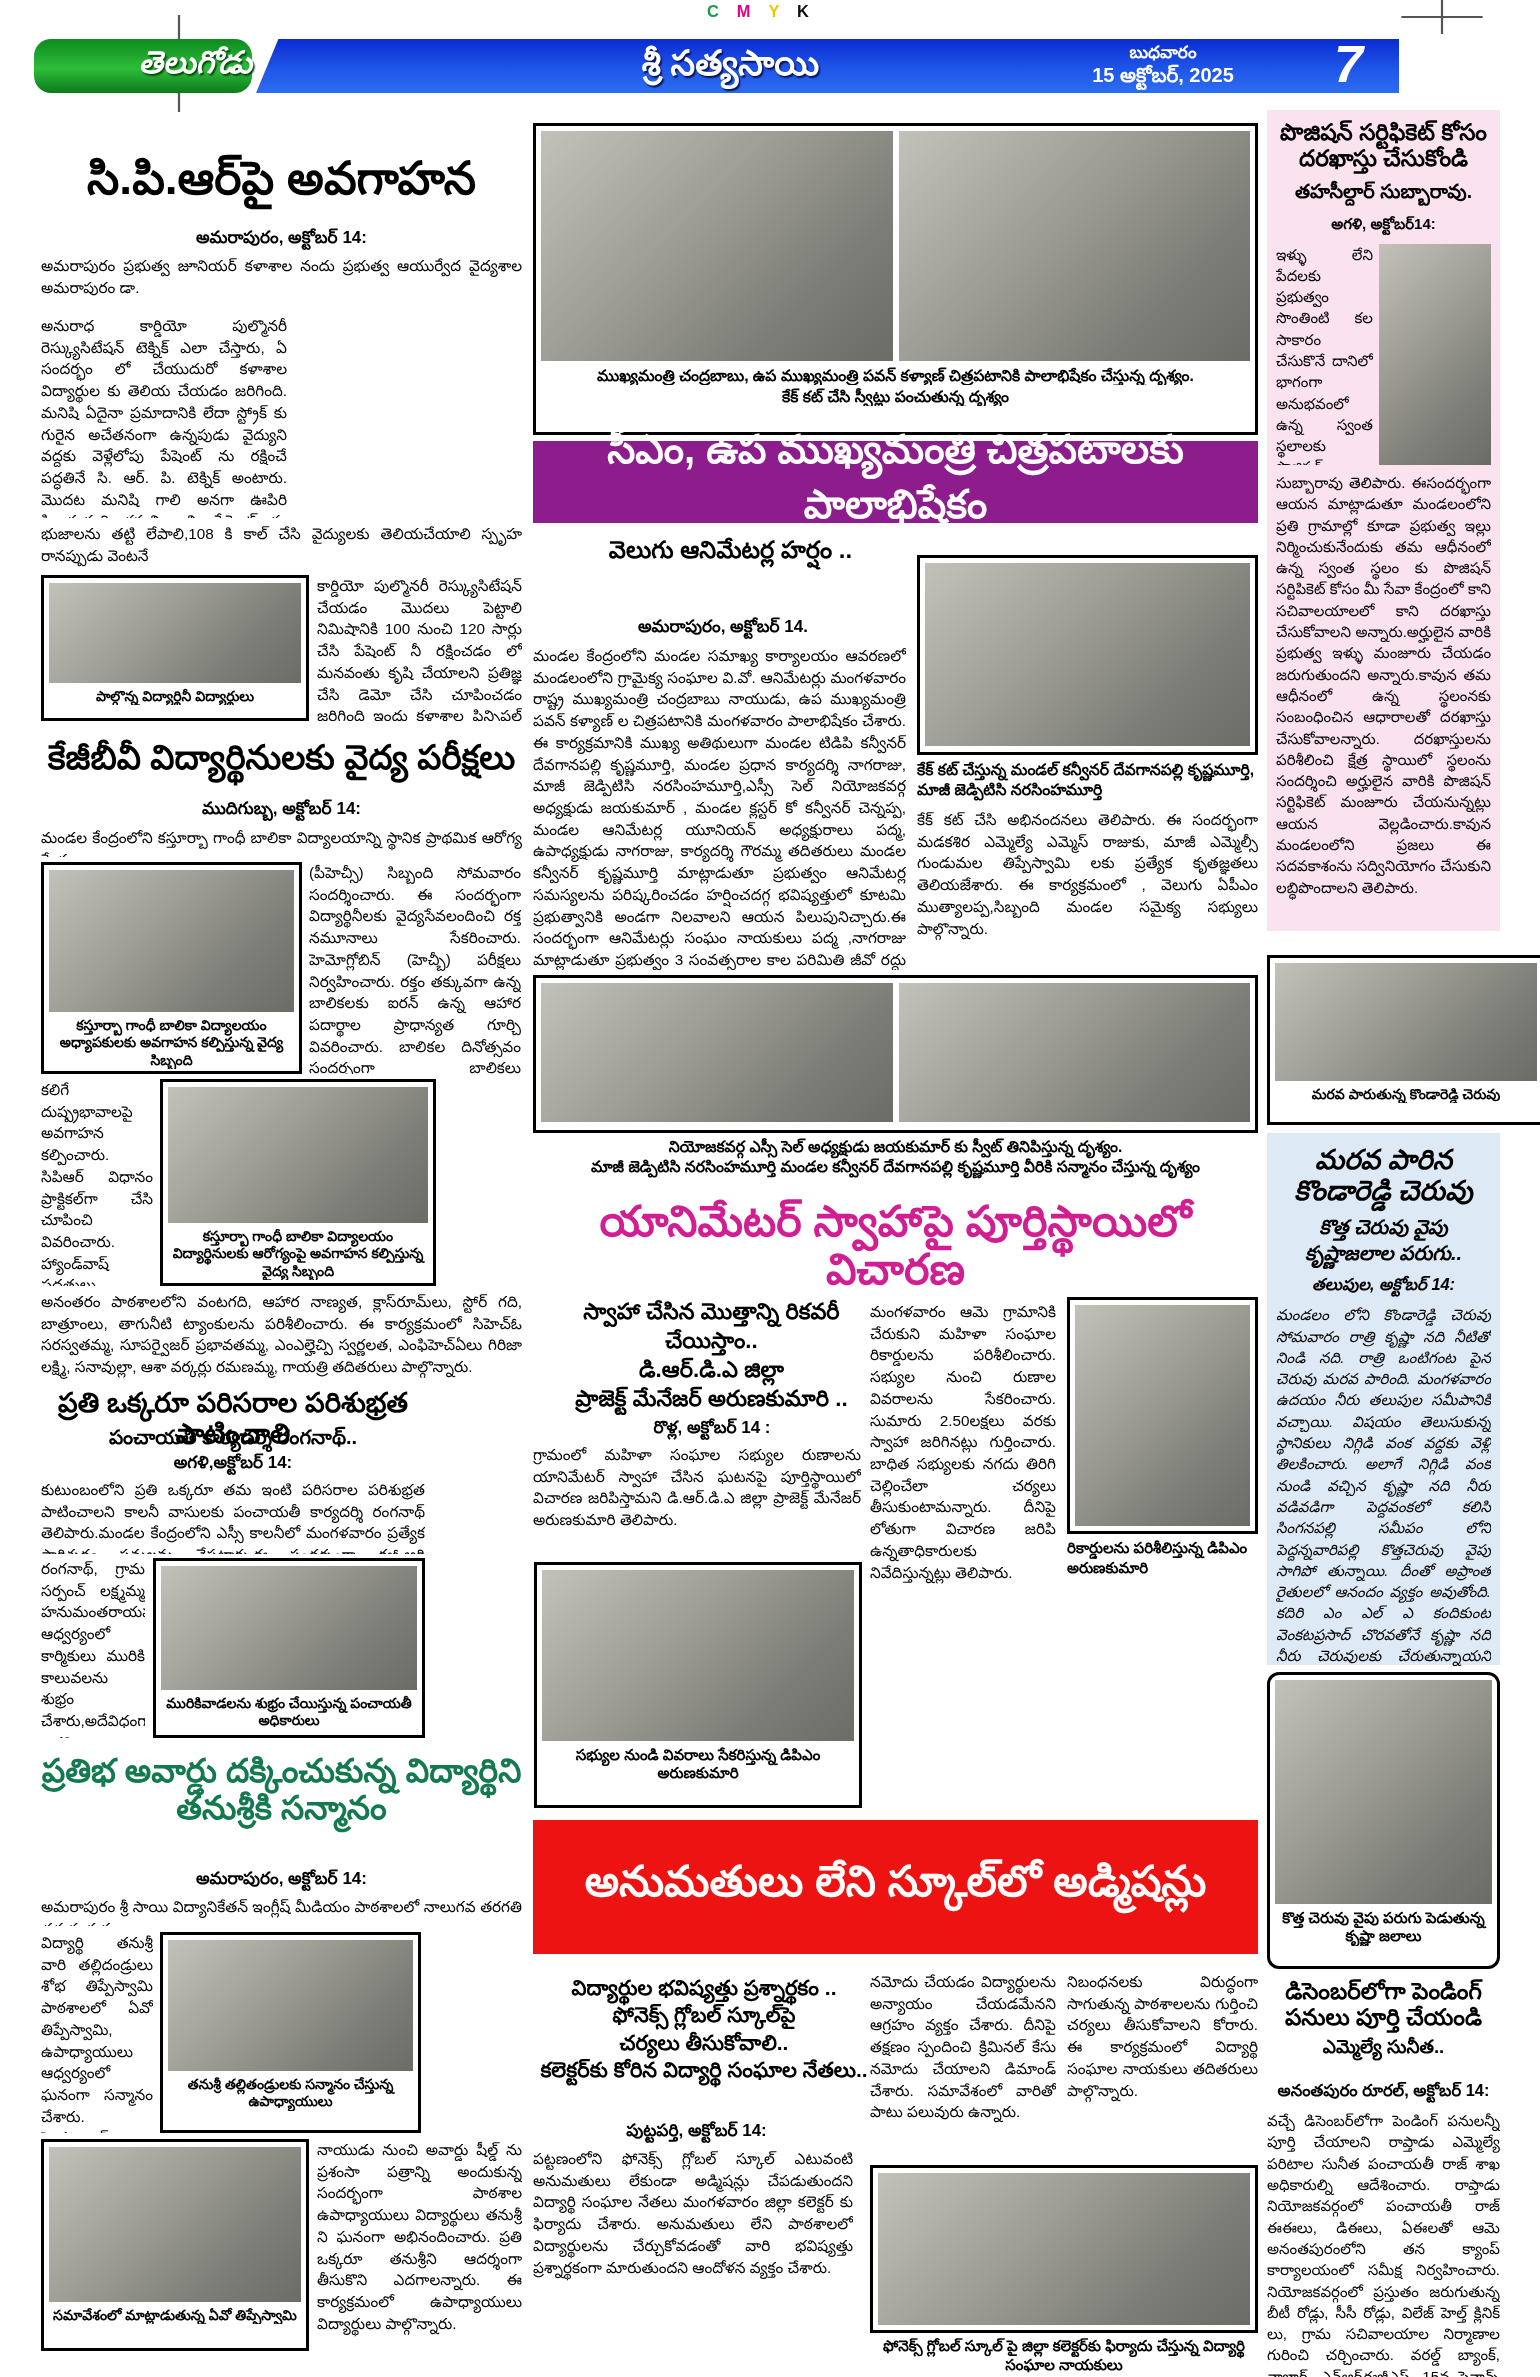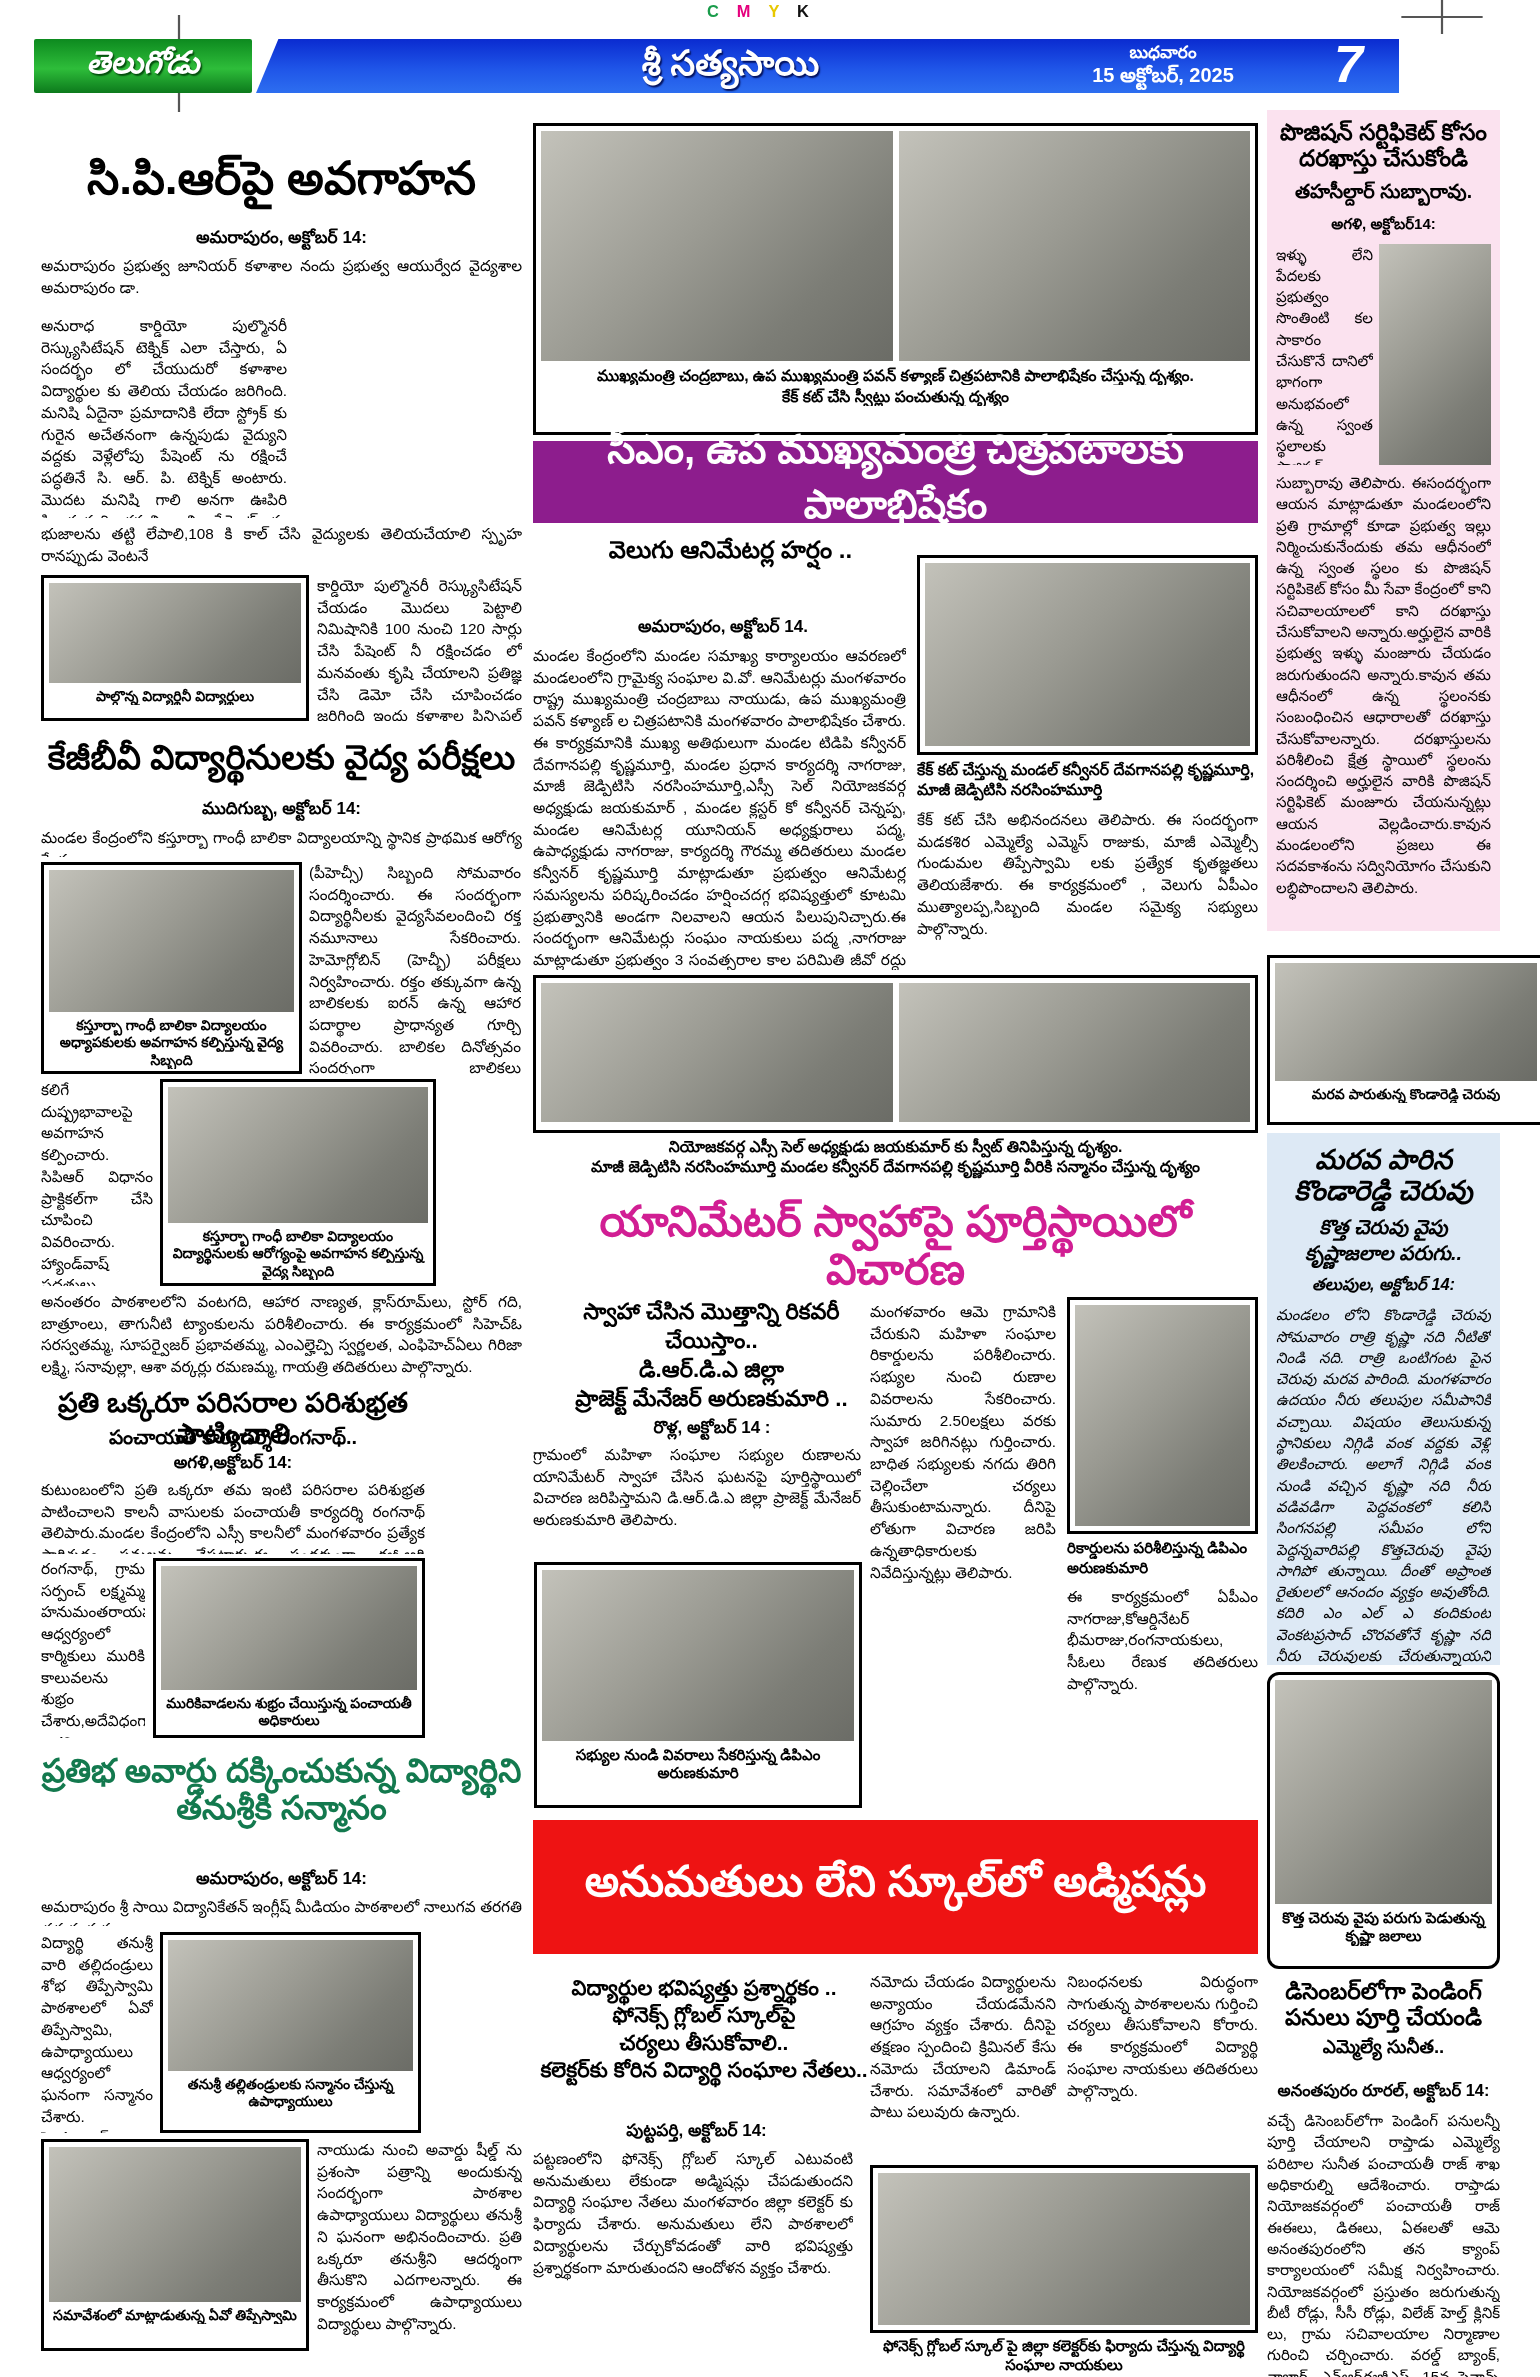--- a/index.html
+++ b/index.html
@@ -13,22 +13,22 @@
   .photo-frame{border:3px solid #000;background:#fff;padding:5.2px;}
   .photo{background:linear-gradient(135deg,#c3c2ba 0%,#9a9a92 45%,#7c7d76 75%,#6b6c66 100%);width:100%;}
   .photo-caption{font-weight:bold;text-align:center;font-size:15.7px;line-height:1.25;padding-top:4.5px;overflow:hidden;}
   .two{display:flex;gap:6px;}
   .two .photo{flex:1;}
   .banner{color:#fff;font-weight:bold;text-align:center;display:flex;align-items:center;justify-content:center;}
   .purple{background:#8d1d8d;}
   .red{background:#ee1313;}
   .pinkbox{background:#fbe2ef;}
   .bluebox{background:#dde9f5;font-style:italic;}
-  .greenlogo{background:linear-gradient(180deg,#0d8a1f 0%,#2ebd3a 55%,#0c7a1c 100%);border-radius:2px;
-             display:flex;align-items:center;justify-content:center;}
+  .greenlogo{background:linear-gradient(180deg,#0d8a1f 0%,#2ebd3a 55%,#0c7a1c 100%);border-radius:17px;
+             display:flex;align-items:center;justify-content:flex-end;}
   .bluebar{background:linear-gradient(180deg,#0a2bd0 0%,#1f55e8 55%,#2d6ef0 100%);
            clip-path:polygon(22.4px 0,100% 0,100% 100%,0 100%);}
   .cross line{stroke:#555;stroke-width:3;}
   .cross circle{stroke:#555;stroke-width:3;fill:none;}
 </style>
 </head>
 <body>
 
 <div id="page">
 
@@ -149,21 +149,20 @@
   <div class="abs body-text" style="left:533px;top:1444px;width:328px;height:112px;">గ్రామంలో మహిళా సంఘాల సభ్యుల రుణాలను యానిమేటర్ స్వాహా చేసిన ఘటనపై పూర్తిస్థాయిలో విచారణ జరిపిస్తామని డి.ఆర్.డి.ఎ జిల్లా ప్రాజెక్ట్ మేనేజర్ అరుణకుమారి తెలిపారు.</div>
   <div class="abs photo-frame" style="left:534px;top:1562px;width:328px;height:246px;">
     <div class="photo" style="height:171px;"></div>
     <div class="photo-caption" style="font-size:15px;">సభ్యుల నుండి వివరాలు సేకరిస్తున్న డిపిఎం అరుణకుమారి</div>
   </div>
   <div class="abs body-text" style="left:870px;top:1301px;width:186px;height:507px;">మంగళవారం ఆమె గ్రామానికి చేరుకుని మహిళా సంఘాల రికార్డులను పరిశీలించారు. సభ్యుల నుంచి రుణాల వివరాలను సేకరించారు. సుమారు 2.50లక్షలు వరకు స్వాహా జరిగినట్లు గుర్తించారు. బాధిత సభ్యులకు నగదు తిరిగి చెల్లించేలా చర్యలు తీసుకుంటామన్నారు. దీనిపై లోతుగా విచారణ జరిపి ఉన్నతాధికారులకు నివేదిస్తున్నట్లు తెలిపారు.</div>
   <div class="abs photo-frame" style="left:1067px;top:1297px;width:191px;height:237px;">
     <div class="photo" style="height:221px;"></div>
   </div>
   <div class="abs" style="left:1067px;top:1538px;width:191px;font-weight:bold;font-size:15px;line-height:1.3;height:42px;overflow:hidden;">రికార్డులను పరిశీలిస్తున్న డిపిఎం అరుణకుమారి</div>
-  <div class="abs body-text" style="left:1067px;top:1586px;width:191px;height:221px;">ఈ కార్యక్రమంలో ఏపీఎం నాగరాజు,కోఆర్డినేటర్ భీమరాజు,రంగనాయకులు, సీఓలు రేణుక తదితరులు పాల్గొన్నారు.</div>
 
   <div class="abs banner red" style="left:533px;top:1820px;width:725px;height:134px;font-size:43px;">
     <span>అనుమతులు లేని స్కూల్‌లో అడ్మిషన్లు</span>
   </div>
   <div class="abs sub" style="left:540px;top:1974px;width:328px;font-size:21px;">
     <div>విద్యార్థుల భవిష్యత్తు ప్రశ్నార్థకం ..</div>
     <div>ఫోనెక్స్ గ్లోబల్ స్కూల్‌పై</div>
     <div>చర్యలు తీసుకోవాలి..</div>
     <div>కలెక్టర్‌కు కోరిన విద్యార్థి సంఘాల నేతలు..</div>
   </div>

